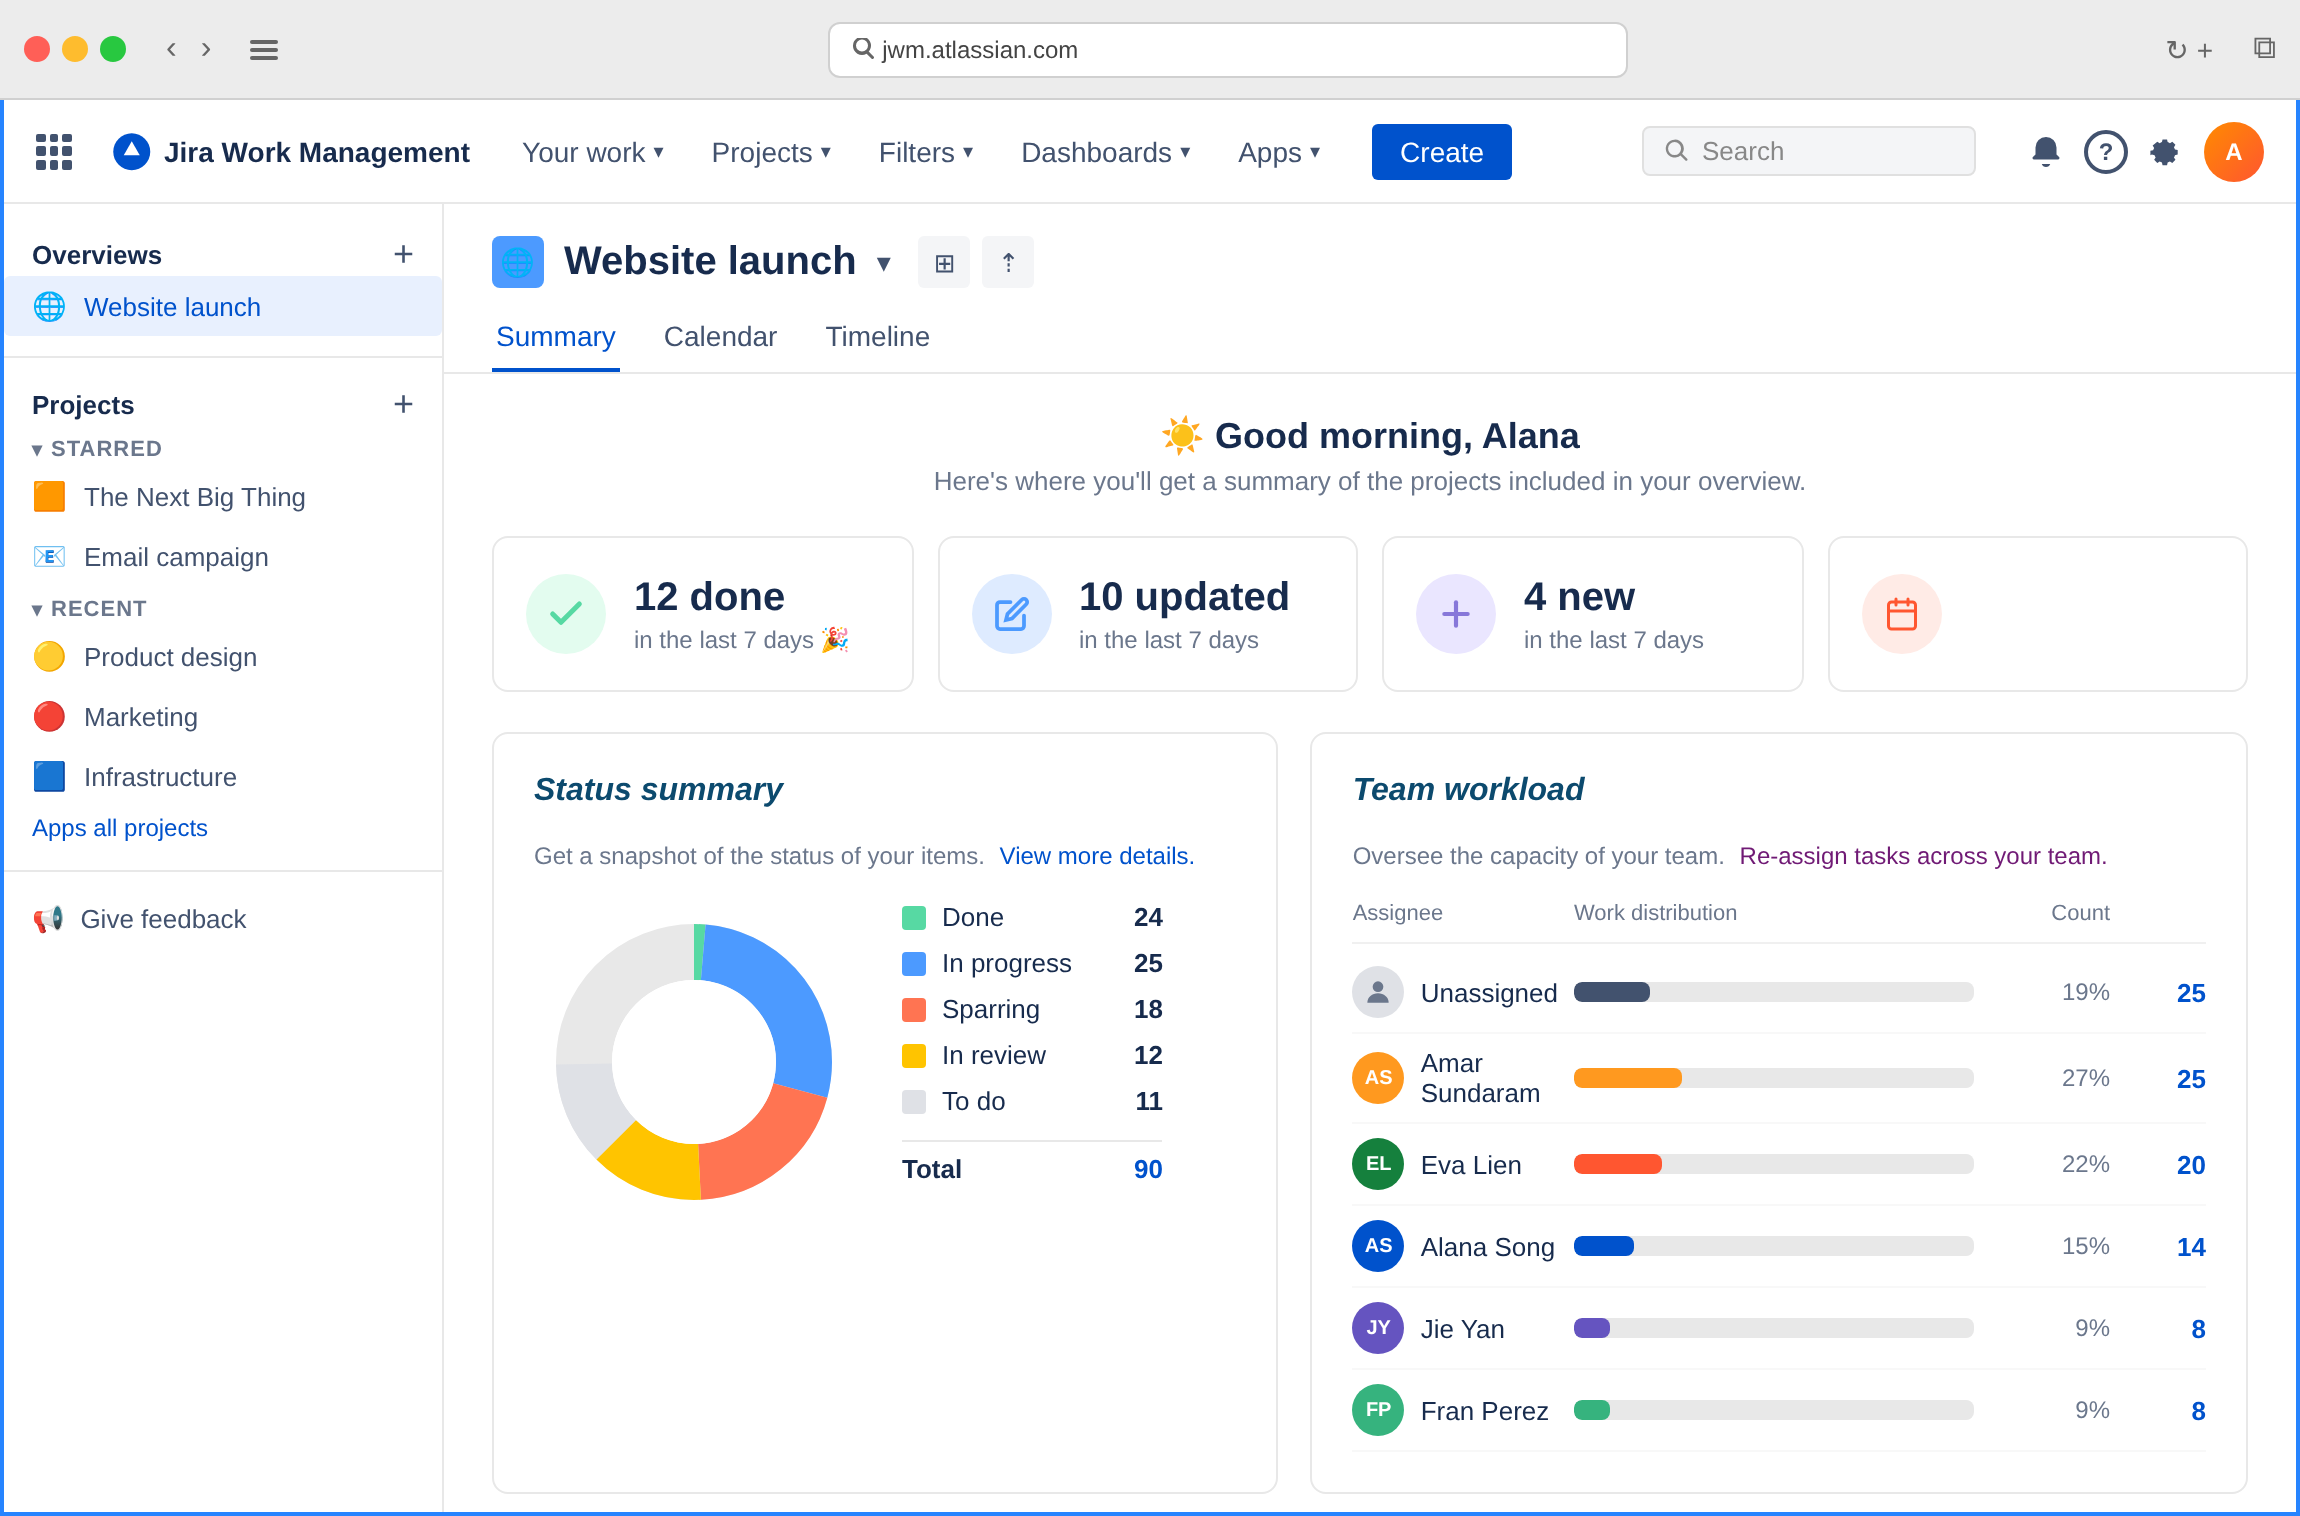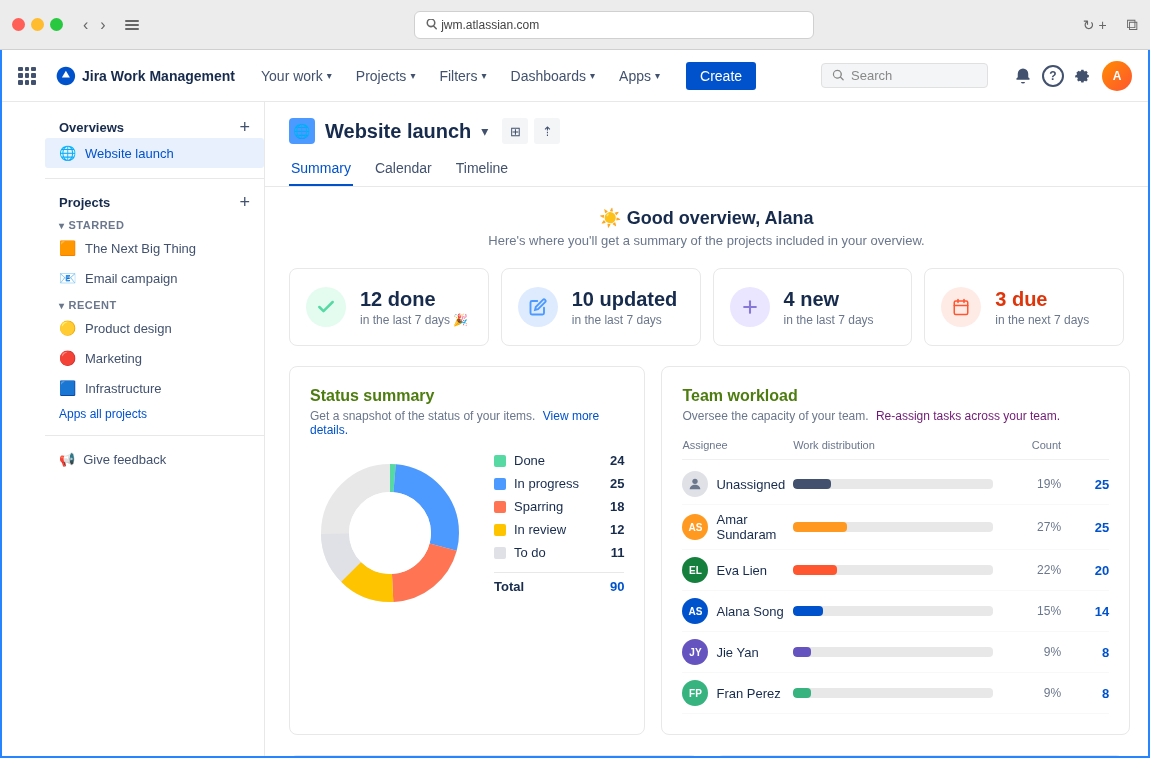--- a/index.html
+++ b/index.html
@@ -30,21 +30,21 @@
     .nav-item { display: flex; align-items: center; gap: 4px; padding: 6px 10px; font-size: 14px; color: #42526E; cursor: pointer; border-radius: 3px; white-space: nowrap; }
     .nav-item-chevron { font-size: 10px; color: #42526E; }
     .nav-create { background: #0052CC; color: #fff; border: none; padding: 6px 14px; border-radius: 3px; font-size: 14px; font-weight: 500; cursor: pointer; }
     .nav-spacer { flex: 1; }
     .nav-search { display: flex; align-items: center; gap: 6px; background: #f4f5f7; border: 1px solid #e0e0e0; border-radius: 4px; padding: 4px 10px; font-size: 13px; color: #888; width: 167px; cursor: text; }
     .nav-icons { display: flex; align-items: center; gap: 10px; margin-left: 10px; }
     .nav-icon-btn { background: none; border: none; cursor: pointer; color: #42526E; font-size: 18px; display: flex; align-items: center; }
     .avatar { width: 30px; height: 30px; border-radius: 50%; background: #8777D9; display: flex; align-items: center; justify-content: center; color: #fff; font-size: 12px; font-weight: 600; overflow: hidden; }
 
     
-    .main-layout { display: flex; flex: 1; overflow: hidden; padding-left: 43px; }
+    .main-layout { display: flex; flex: 1; overflow: hidden; }
 
     
     .sidebar { width: 220px; background: #fff; border-right: 1px solid #e8e8e8; padding: 12px 0; overflow-y: auto; flex-shrink: 0; }
     .sidebar-section-header { display: flex; align-items: center; justify-content: space-between; padding: 4px 14px 2px; }
     .sidebar-section-title { font-size: 13px; font-weight: 600; color: #172B4D; }
     .sidebar-add-btn { background: none; border: none; cursor: pointer; color: #42526E; font-size: 18px; line-height: 1; }
     .sidebar-item { display: flex; align-items: center; gap: 8px; padding: 6px 14px; font-size: 13px; color: #42526E; cursor: pointer; border-radius: 3px; }
     .sidebar-item.active { background: #E8F0FE; color: #0052CC; font-weight: 500; }
     .sidebar-item-icon { width: 18px; height: 18px; display: flex; align-items: center; justify-content: center; font-size: 14px; flex-shrink: 0; }
     .sidebar-divider { height: 1px; background: #e8e8e8; margin: 10px 0; }
@@ -85,21 +85,21 @@
     .stat-icon.blue { background: #DEEBFF; }
     .stat-icon.light-purple { background: #EAE6FF; }
     .stat-icon.orange-red { background: #FFEBE6; }
     .stat-value { font-size: 20px; font-weight: 700; color: #172B4D; }
     .stat-value.orange { color: #DE350B; }
     .stat-label { font-size: 12px; color: #6B778C; margin-top: 2px; }
 
     
     .panels-row { display: grid; grid-template-columns: 1fr 1fr; gap: 16px; margin-bottom: 20px; }
     .panel { background: #fff; border: 1px solid #e8e8e8; border-radius: 8px; padding: 20px; }
-    .panel-title { font-size: 16px; font-weight: 600; color: #4d7c0f; margin-bottom: 4px; }
+    .panel-title { font-size: 16px; font-weight: 600; color: #0c4a6e; margin-bottom: 16px; font-style: italic; }
     .panel-sub { font-size: 12px; color: #6B778C; margin-bottom: 16px; }
     .panel-sub a { color: #0052CC; text-decoration: none; cursor: pointer; }
 
     
     .status-chart-area { display: flex; gap: 24px; }
     .donut-chart { width: 160px; height: 160px; flex-shrink: 0; }
     .legend { display: flex; flex-direction: column; gap: 8px; }
     .legend-item { display: flex; align-items: center; gap: 8px; font-size: 13px; color: #172B4D; }
     .legend-dot { width: 12px; height: 12px; border-radius: 2px; flex-shrink: 0; }
     .legend-label { flex: 1; min-width: 80px; }
@@ -305,21 +305,21 @@
 
       <div class="project-tabs">
         <div class="project-tab active">Summary</div>
         <div class="project-tab">Calendar</div>
         <div class="project-tab">Timeline</div>
       </div>
 
       <div class="summary-content">
 
         <div class="welcome-section">
-          <div class="welcome-title">☀️ Good overview, Alana</div>
+          <div class="welcome-title">☀️ Good morning, Alana</div>
           <div class="welcome-sub">Here's where you'll get a summary of the projects included in your overview.</div>
         </div>
 
         <div class="stats-row">
 
           <div class="stat-card">
             <div class="stat-icon green">
               <svg width="20" height="20" viewBox="0 0 24 24" fill="none" stroke="#57D9A3" stroke-width="3" stroke-linecap="round" stroke-linejoin="round">
                   <polyline points="20 6 9 17 4 12"></polyline>
                 </svg>
@@ -358,24 +358,20 @@
 
           <div class="stat-card">
             <div class="stat-icon orange-red">
               <svg width="18" height="18" viewBox="0 0 24 24" fill="none" stroke="#FF5630" stroke-width="2" stroke-linecap="round">
                   <rect x="3" y="4" width="18" height="18" rx="2" ry="2"></rect>
                   <line x1="16" y1="2" x2="16" y2="6"></line>
                   <line x1="8" y1="2" x2="8" y2="6"></line>
                   <line x1="3" y1="10" x2="21" y2="10"></line>
                 </svg>
             </div>
-            <div>
-              <div class="stat-value orange">3 due</div>
-              <div class="stat-label">in the next 7 days</div>
-            </div>
           </div>
         </div>
 
         <div class="panels-row">
 
           <div class="panel">
             <div class="panel-title">Status summary</div>
             <div class="panel-sub">
               <span>Get a snapshot of the status of your items.</span>
               <a style="margin-left:4px;">View more details.</a>

